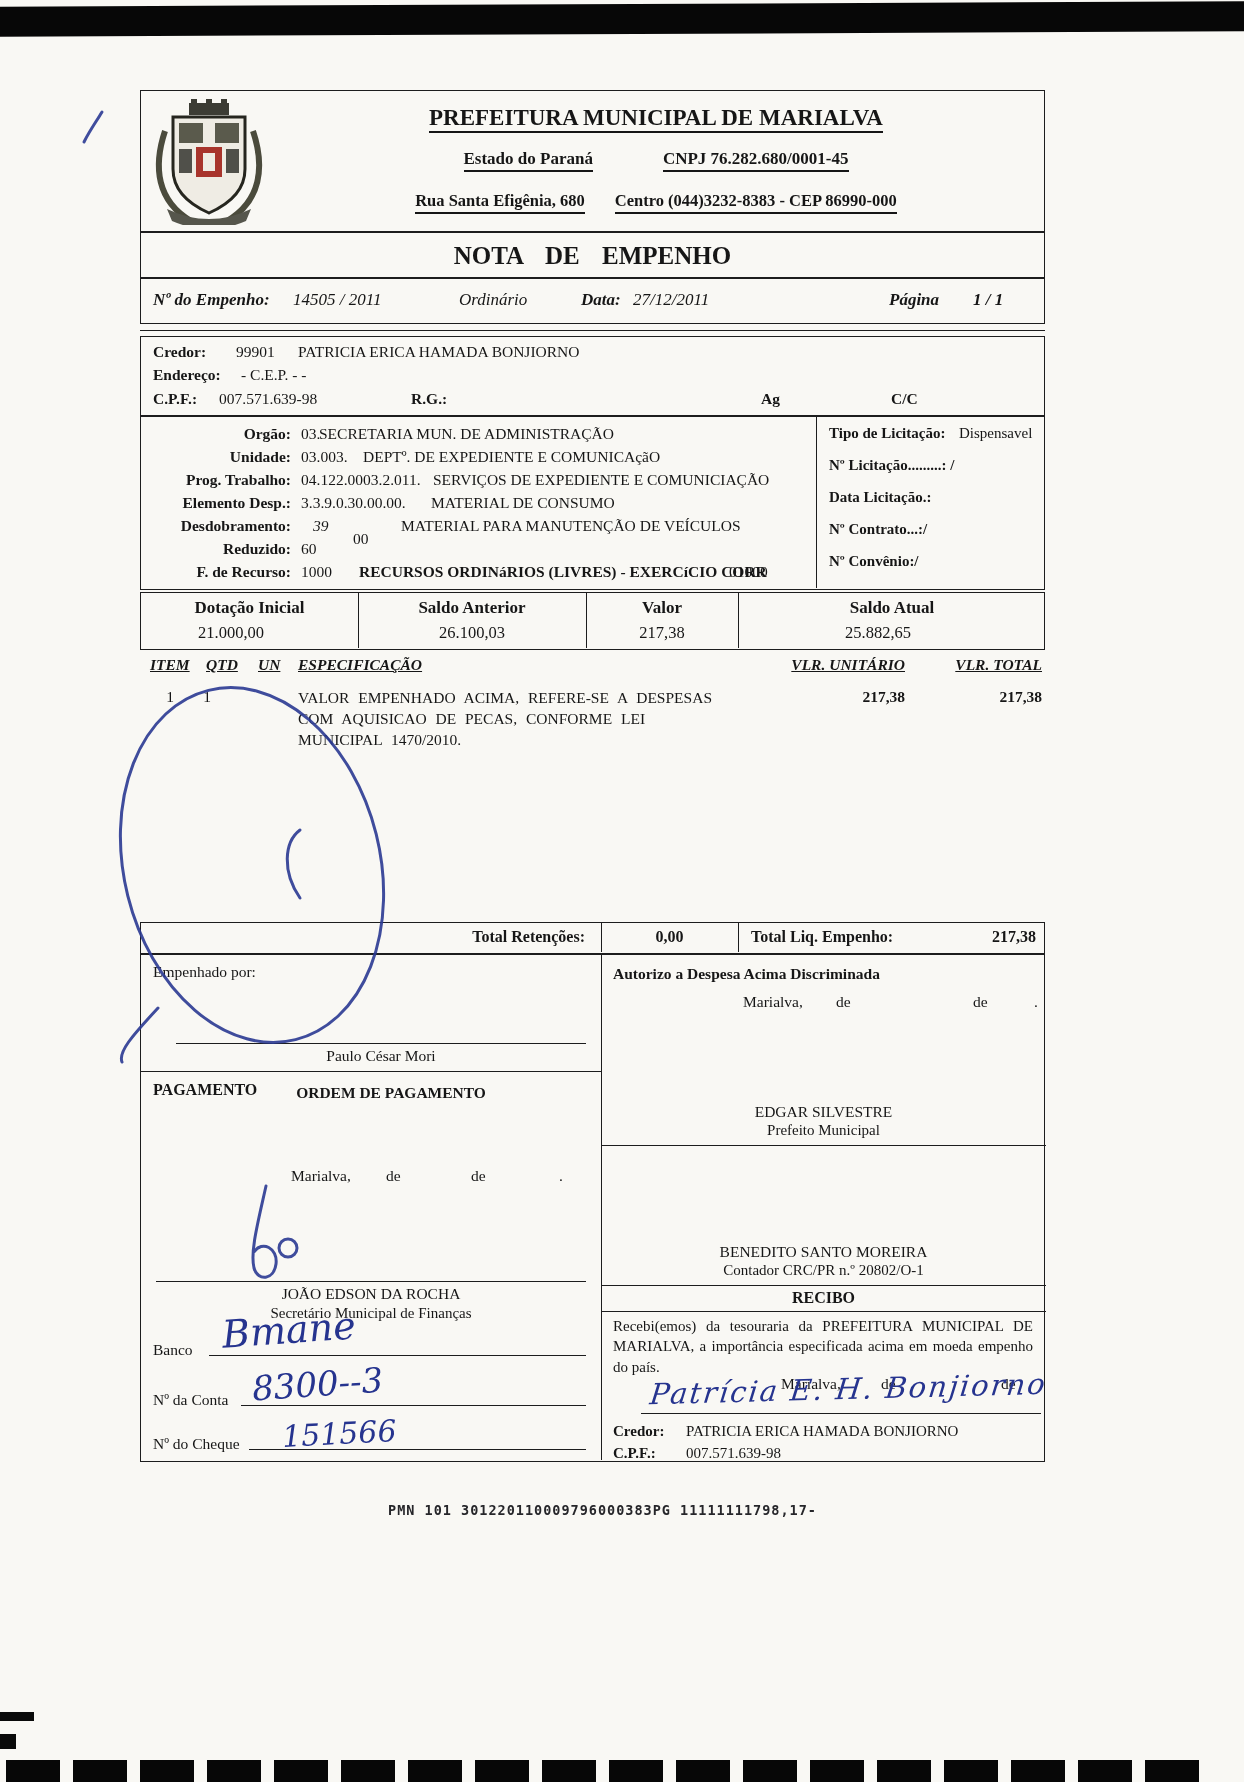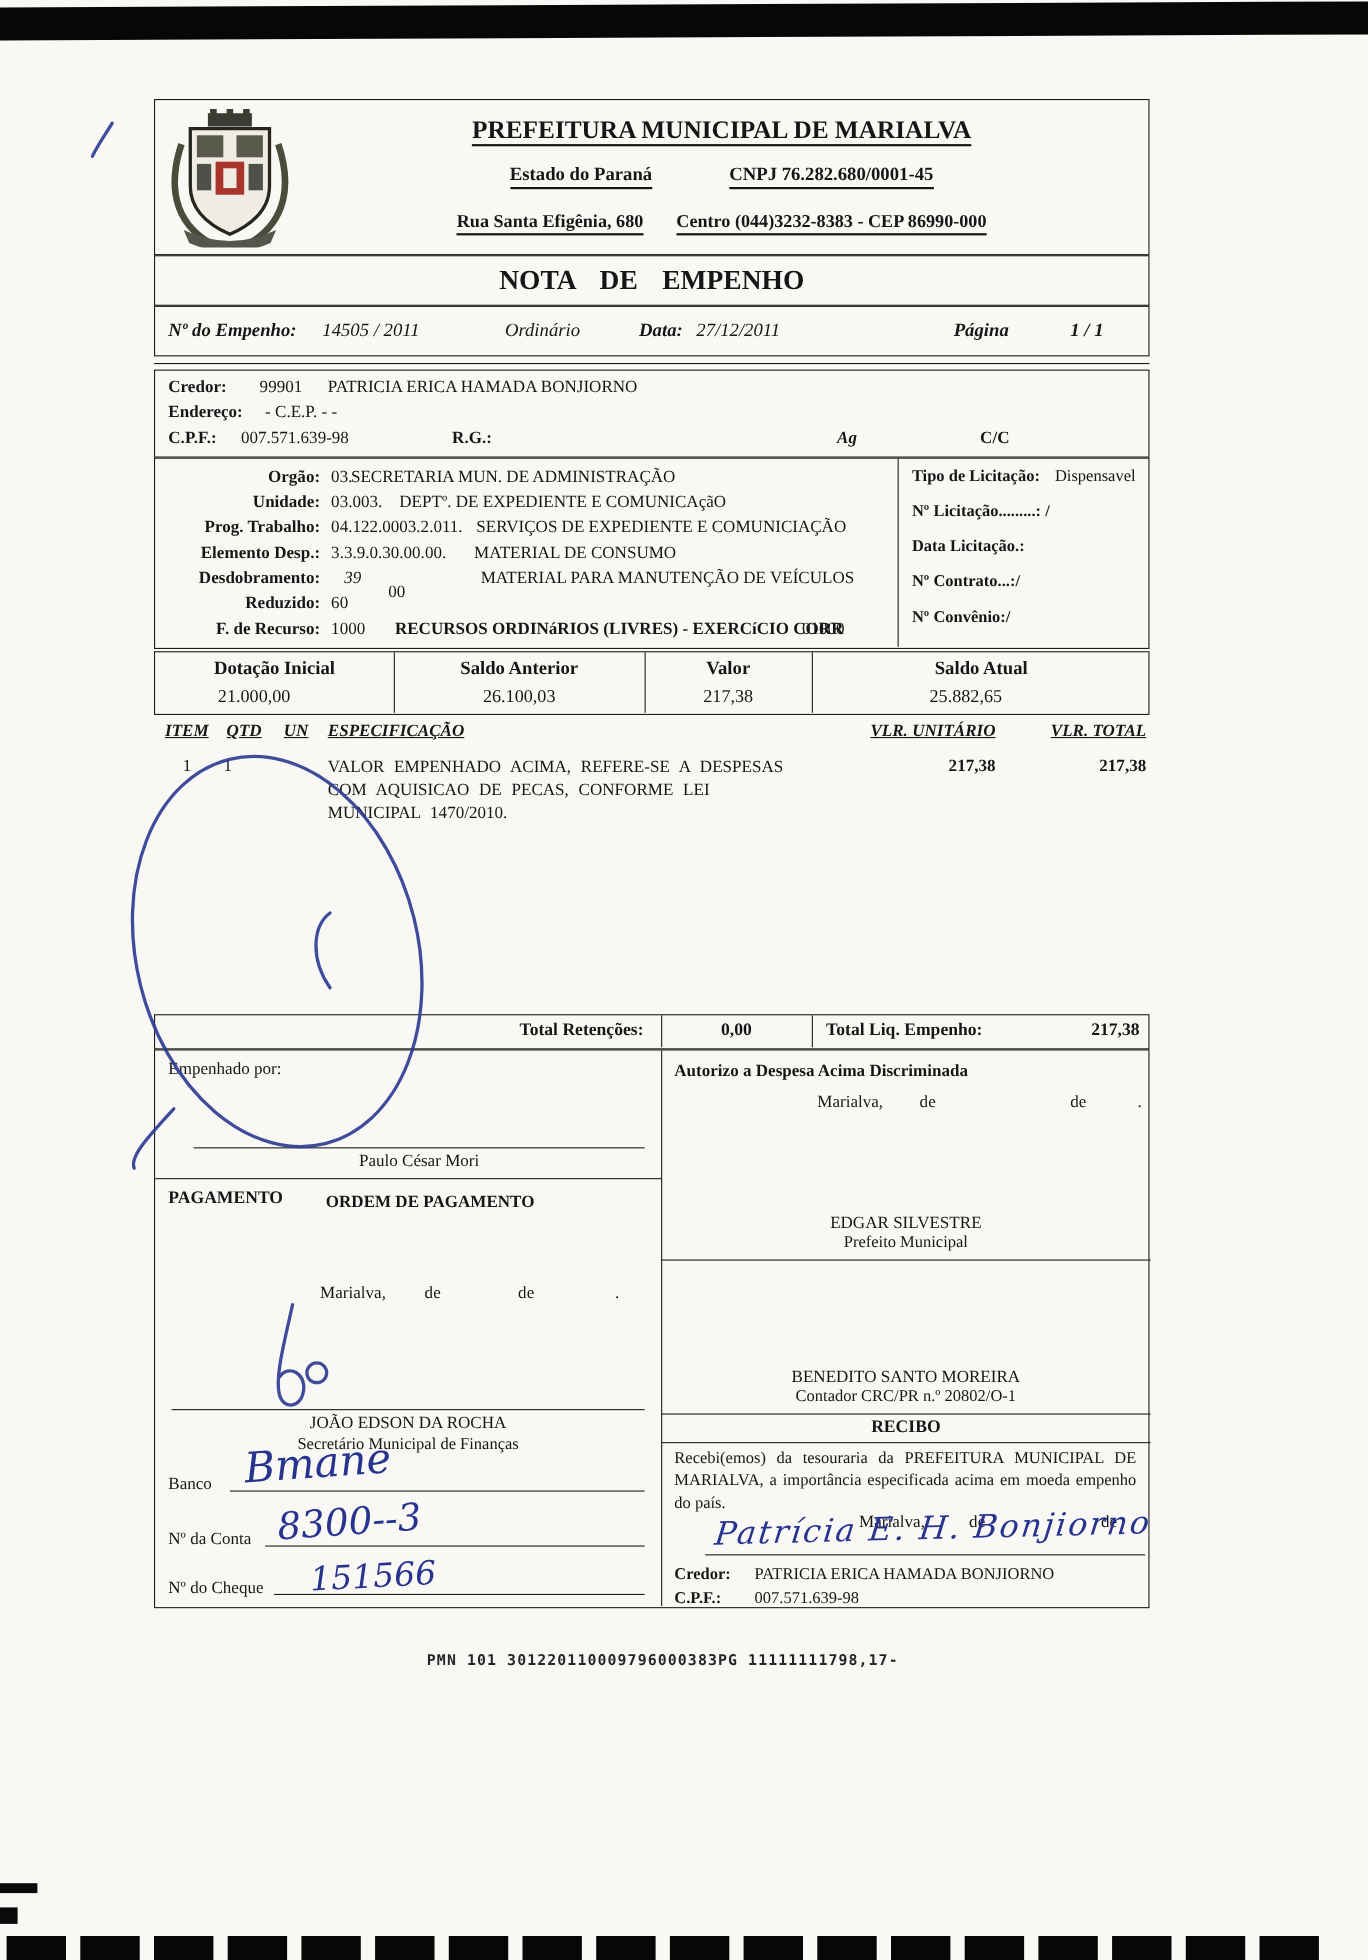--- a/index.html
+++ b/index.html
@@ -67,35 +67,35 @@
   <div class="box" style="left:140px;top:232px;width:905px;height:46px;">
     <div class="ctr b t25" style="margin-top:9px;word-spacing:16px;">NOTA DE EMPENHO</div>
   </div>
 
   <div class="box" style="left:140px;top:278px;width:905px;height:46px;font-style:italic;">
     <span class="abs b t17" style="left:12px;top:11px;">Nº do Empenho:</span>
     <span class="abs t17" style="left:152px;top:11px;">14505 / 2011</span>
     <span class="abs t17" style="left:318px;top:11px;">Ordinário</span>
     <span class="abs b t17" style="left:440px;top:11px;">Data:</span>
     <span class="abs t17" style="left:492px;top:11px;">27/12/2011</span>
-    <span class="abs b t17" style="left:726px;top:11px;text-align:right;">Página</span>
+    <span class="abs b t17" style="left:748px;top:11px;text-align:right;">Página</span>
     <span class="abs b t17" style="left:832px;top:11px;">1 / 1</span>
   </div>
   <div class="hline" style="left:140px;top:330px;width:905px;"></div>
 
   <div class="box" style="left:140px;top:336px;width:905px;height:80px;">
     <span class="abs b t155" style="left:12px;top:6px;">Credor:</span>
     <span class="abs t155" style="left:95px;top:6px;">99901</span>
     <span class="abs t155" style="left:157px;top:6px;">PATRICIA ERICA HAMADA BONJIORNO</span>
     <span class="abs b t155" style="left:12px;top:29px;">Endereço:</span>
     <span class="abs t155" style="left:100px;top:29px;">- C.E.P.  -  -</span>
     <span class="abs b t155" style="left:12px;top:53px;">C.P.F.:</span>
     <span class="abs t155" style="left:78px;top:53px;">007.571.639-98</span>
     <span class="abs b t155" style="left:270px;top:53px;">R.G.:</span>
-    <span class="abs b t155" style="left:620px;top:53px;font-style:italic;">Ag</span>
+    <span class="abs b t155" style="left:620px;top:53px;">Ag</span>
     <span class="abs b t155" style="left:750px;top:53px;">C/C</span>
   </div>
 
   <div class="box" style="left:140px;top:416px;width:905px;height:174px;">
     <div class="vline" style="left:675px;top:0;height:171px;"></div>
 
     <span class="abs b t155 rt" style="left:0;top:8px;width:150px;">Orgão:</span>
     <span class="abs t155" style="left:160px;top:8px;">03.</span>
     <span class="abs t155" style="left:178px;top:8px;">SECRETARIA MUN. DE ADMINISTRAÇÃO</span>
 
@@ -107,21 +107,21 @@
     <span class="abs t155" style="left:160px;top:54px;">04.122.0003.2.011.</span>
     <span class="abs t155" style="left:292px;top:54px;">SERVIÇOS DE EXPEDIENTE E COMUNICIAÇÃO</span>
 
     <span class="abs b t155 rt" style="left:0;top:77px;width:150px;">Elemento Desp.:</span>
     <span class="abs t155" style="left:160px;top:77px;">3.3.9.0.30.00.00.</span>
     <span class="abs t155" style="left:290px;top:77px;">MATERIAL DE CONSUMO</span>
 
     <span class="abs b t155 rt" style="left:0;top:100px;width:150px;">Desdobramento:</span>
     <span class="abs t155" style="left:172px;top:100px;font-style:italic;">39</span>
     <span class="abs t155" style="left:212px;top:113px;text-align:right;">00</span>
-    <span class="abs t155" style="left:260px;top:100px;margin-left:36px;">MATERIAL PARA MANUTENÇÃO DE VEÍCULOS</span>
+    <span class="abs t155" style="left:260px;top:100px;">MATERIAL PARA MANUTENÇÃO DE VEÍCULOS</span>
 
     <span class="abs b t155 rt" style="left:0;top:123px;width:150px;">Reduzido:</span>
     <span class="abs t155" style="left:160px;top:123px;">60</span>
 
     <span class="abs b t155 rt" style="left:0;top:146px;width:150px;">F. de Recurso:</span>
     <span class="abs t155" style="left:160px;top:146px;">1000</span>
     <span class="abs b t155" style="left:218px;top:146px;">RECURSOS ORDINáRIOS (LIVRES) - EXERCíCIO CORR</span>
     <span class="abs t155" style="left:588px;top:146px;">01000</span>
 
     <span class="abs b t15" style="left:688px;top:8px;">Tipo de Licitação:</span>

